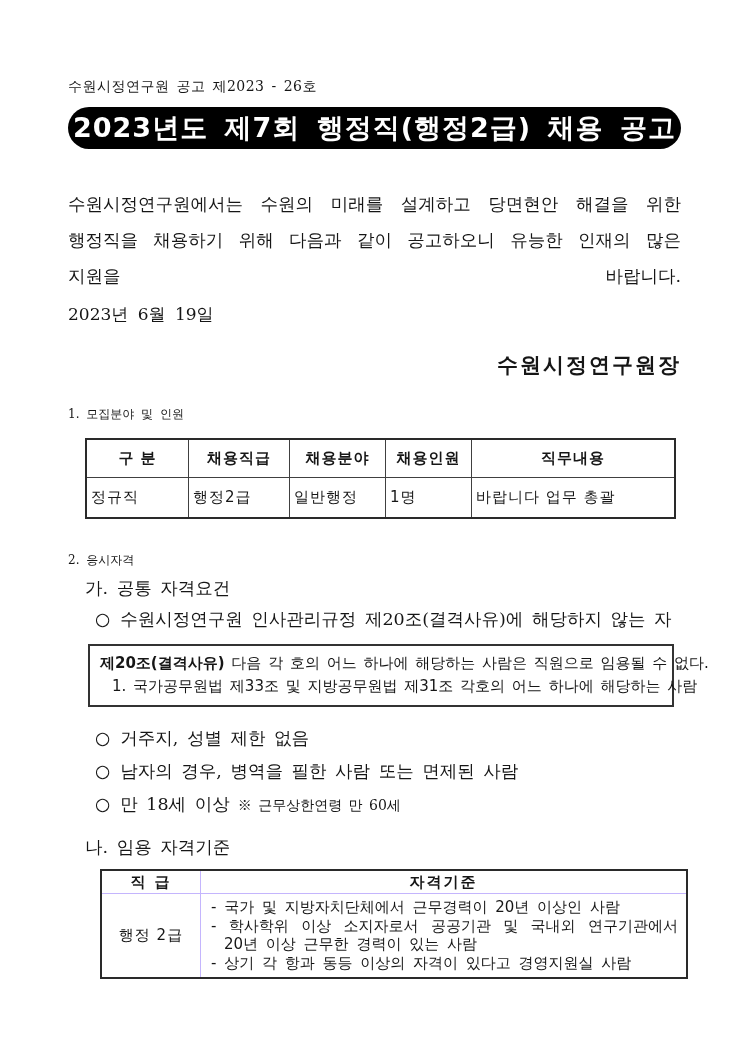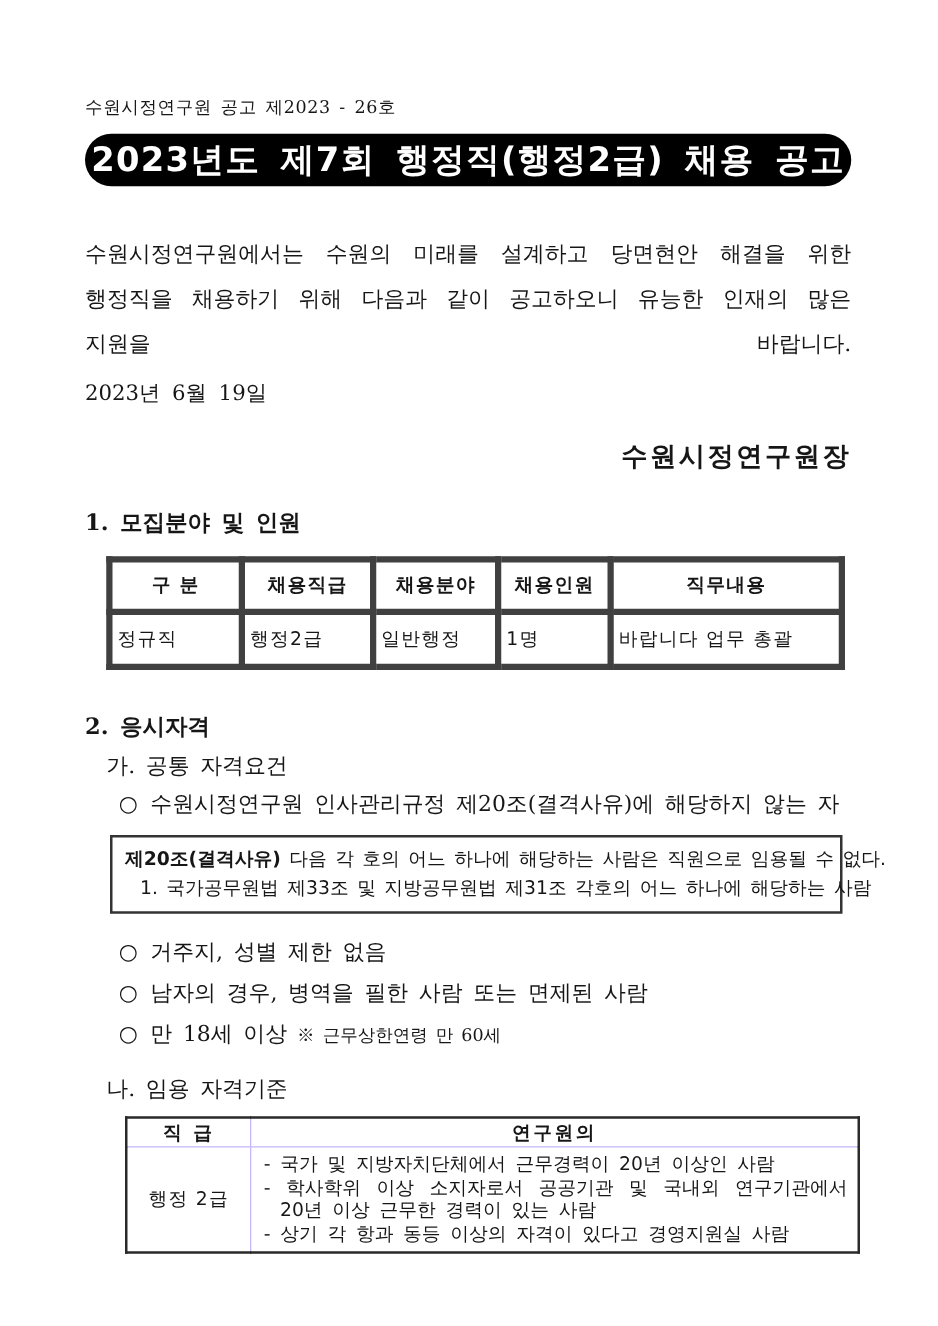--- a/index.html
+++ b/index.html
@@ -55,39 +55,39 @@
   }
   .signer-line {
     margin-top: 25px;
     text-align: right;
     font-size: 21px;
     font-weight: bold;
     letter-spacing: 2px;
   }
   .sec-heading {
     margin: 27px 0 0 0;
-    font-size: 18px;
-    font-weight: bold;
+    font-size: 12px;
+    font-weight: normal;
     word-spacing: 3px;
   }
   .sec-heading.sec2 { margin-top: 33px; }
   table {
     border-collapse: collapse;
     font-family: "DejaVu Sans", "Liberation Sans", sans-serif;
     font-size: 15px;
     color: #161616;
   }
   .t1 {
     margin: 15px 0 0 17px;
     width: 591px;
     border: 2px solid #2a2a2a;
     table-layout: fixed;
   }
   .t1 th, .t1 td {
-    border: 5px solid #404040;
+    border: 1px solid #404040;
     vertical-align: middle;
     padding: 4px;
     letter-spacing: 1px;
   }
   .t1 th { height: 29px; font-weight: bold; }
   .t1 td { height: 31px; font-weight: normal; }
   .sub-heading {
     margin: 7px 0 0 17px;
     font-size: 17.5px;
     word-spacing: 3px;
@@ -210,21 +210,21 @@
       <span class="marker">○</span><span>만 18세 이상</span><span class="age-note">※ 근무상한연령 만 60세</span>
     </div>
   </div>
 
   <div class="sub-heading sub-b">나. 임용 자격기준</div>
 
   <table class="t2">
     <thead>
       <tr>
         <th class="grade-col">직 급</th>
-        <th>연구원의</th>
+        <th>자격기준</th>
       </tr>
     </thead>
     <tbody>
       <tr>
         <td class="grade-cell">행정 2급</td>
         <td class="criteria-cell">
           <div class="criteria-item">- 국가 및 지방자치단체에서 근무경력이 20년 이상인 사람</div>
           <div class="criteria-item">- 학사학위 이상 소지자로서 공공기관 및 국내외 연구기관에서 20년 이상 근무한 경력이 있는 사람</div>
           <div class="criteria-item">- 상기 각 항과 동등 이상의 자격이 있다고 경영지원실 사람</div>
         </td>

